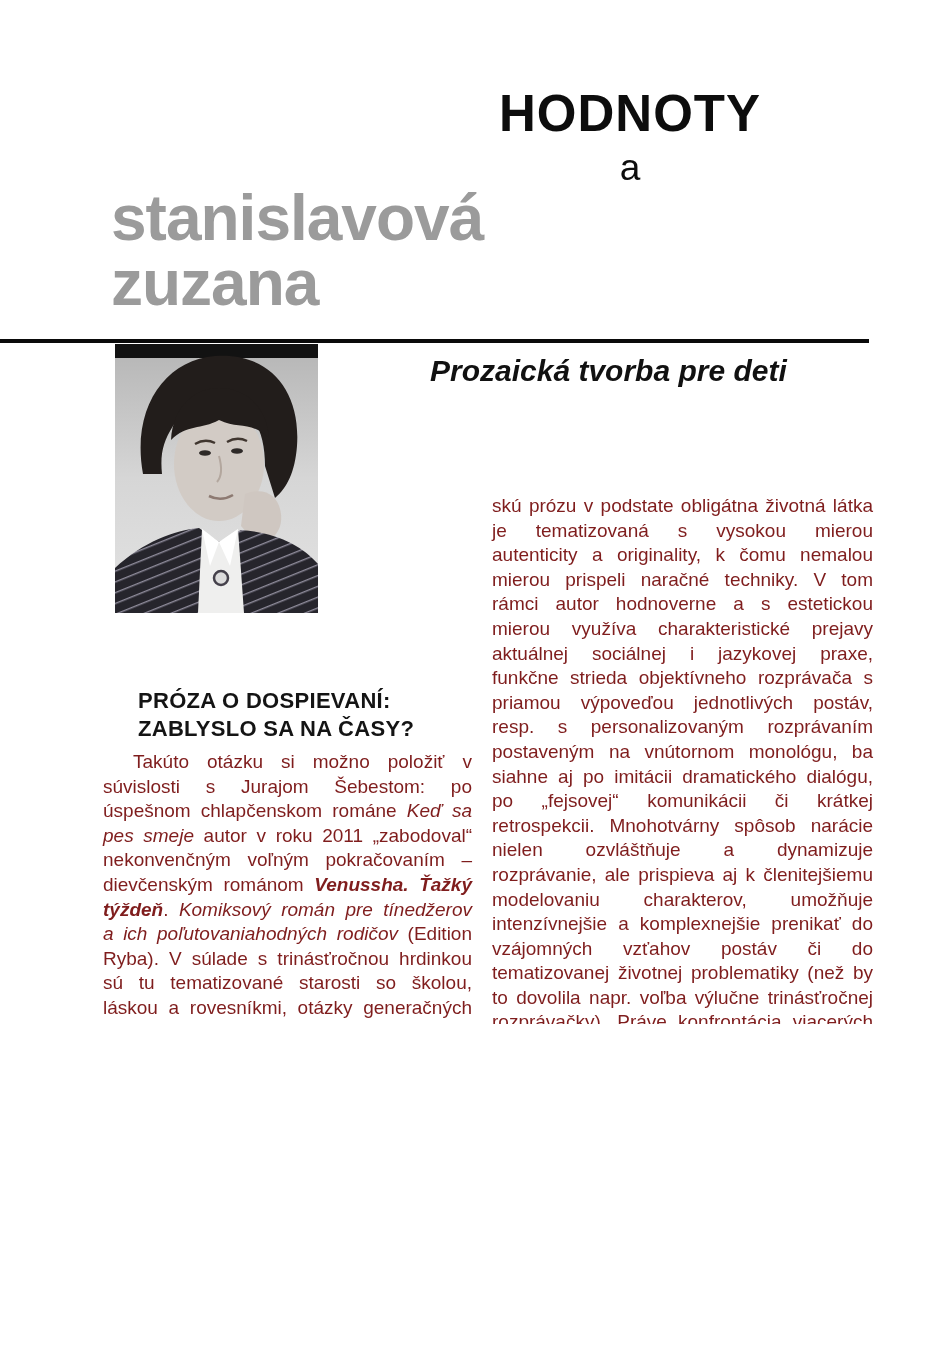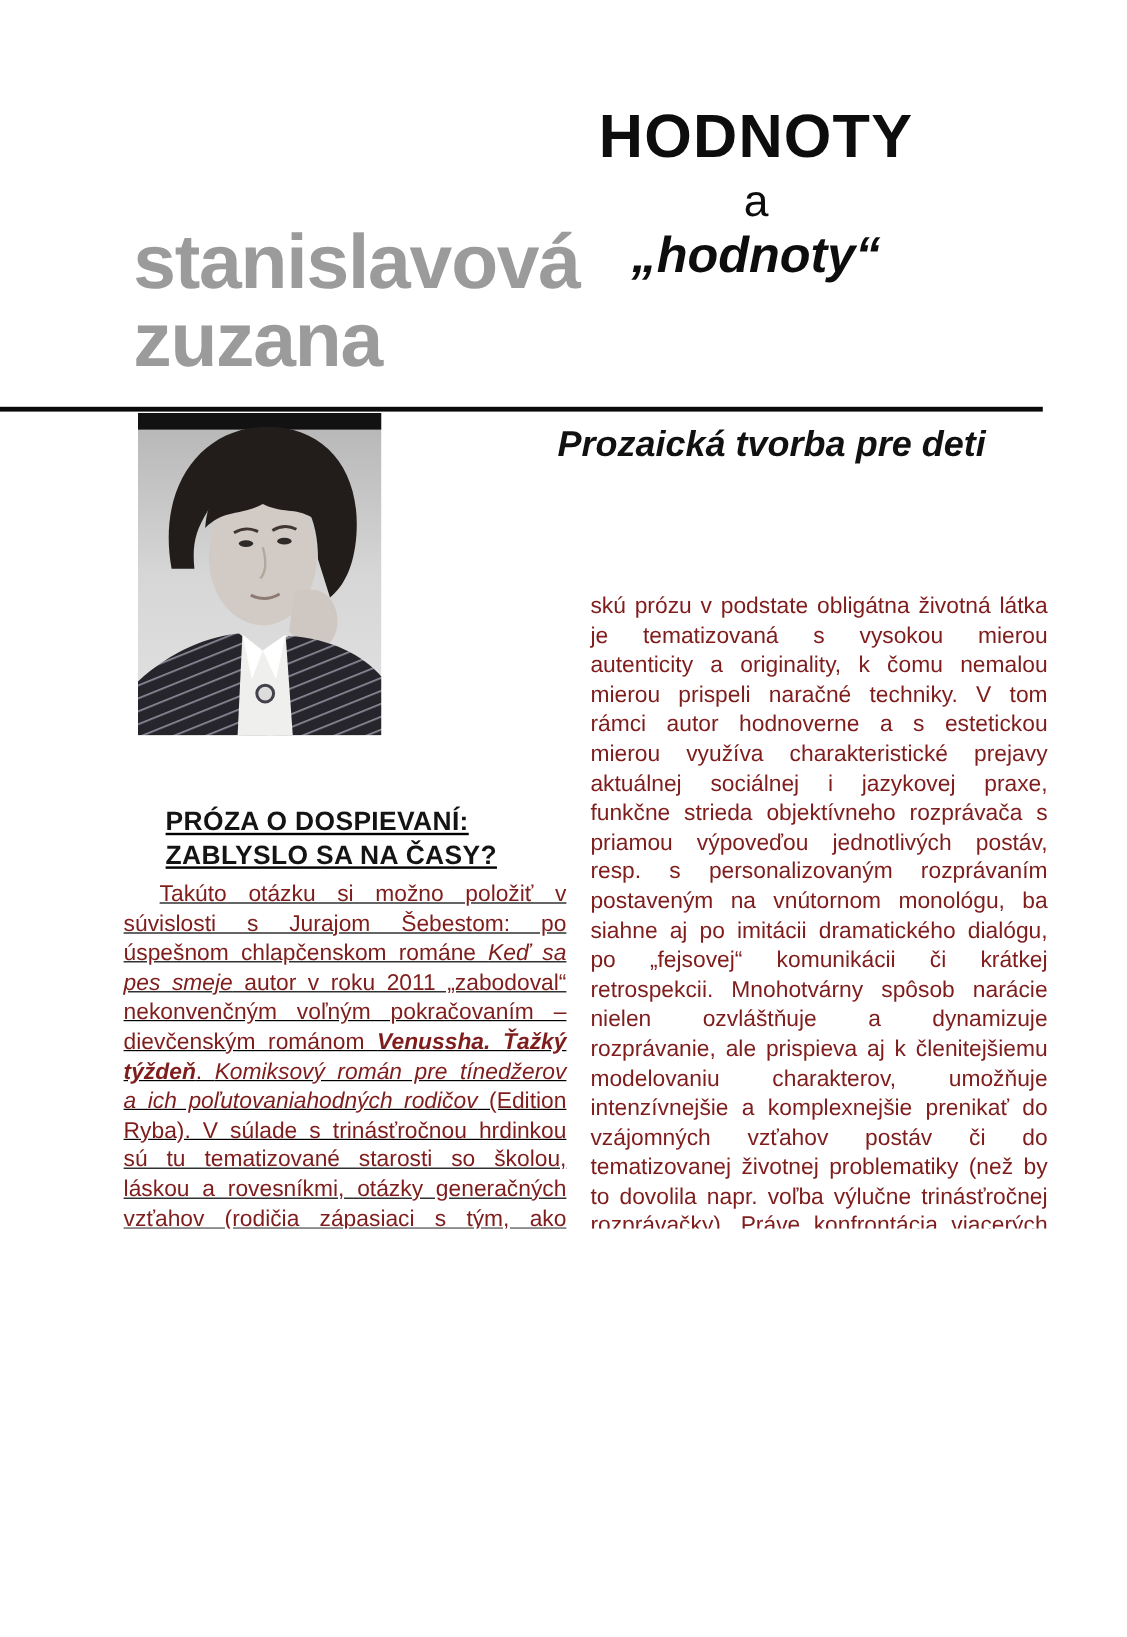--- a/index.html
+++ b/index.html
@@ -43,27 +43,27 @@
     left: 115px; top: 344px;
     width: 203px; height: 269px;
     overflow: hidden;
   }
   .photo svg { display:block; }
 
   
   .subtitle {
     position: absolute;
     left: 430px; top: 352px; width: 426px;
-    text-align: center;
+    text-align: left;
     font-size: 30px; font-weight: bold; font-style: italic;
     line-height: 37px; color: #111;
   }
 
   
-  .col-left  { position: absolute; left: 103px; top: 671px; width: 369px; text-decoration: underline; }
+  .col-left  { position: absolute; left: 103px; top: 687px; width: 369px; }
   .col-right { position: absolute; left: 492px; top: 494px; width: 381px; }
 
   .section-heading {
     margin: 0 0 0 35px;
     font-size: 22px; font-weight: bold;
     line-height: 28px; letter-spacing: 0.3px;
     color: #141414;
   }
 
   .body {
@@ -100,21 +100,20 @@
   .pagenum { font-size: 23px; font-weight: bold; margin-left: 23px; color: #111; }
 </style>
 </head>
 <body>
 
 <div class="page">
 
   <div class="title-block">
     <div class="title-main">HODNOTY</div>
     <div class="title-a">a</div>
-    <div class="title-quote">„hodnoty“</div>
   </div>
 
   <div class="author" style="color:#9b9b9b;">
     <div>stanislavová</div>
     <div>zuzana</div>
   </div>
 
   <div class="rule"></div>
 
   <div class="photo">

